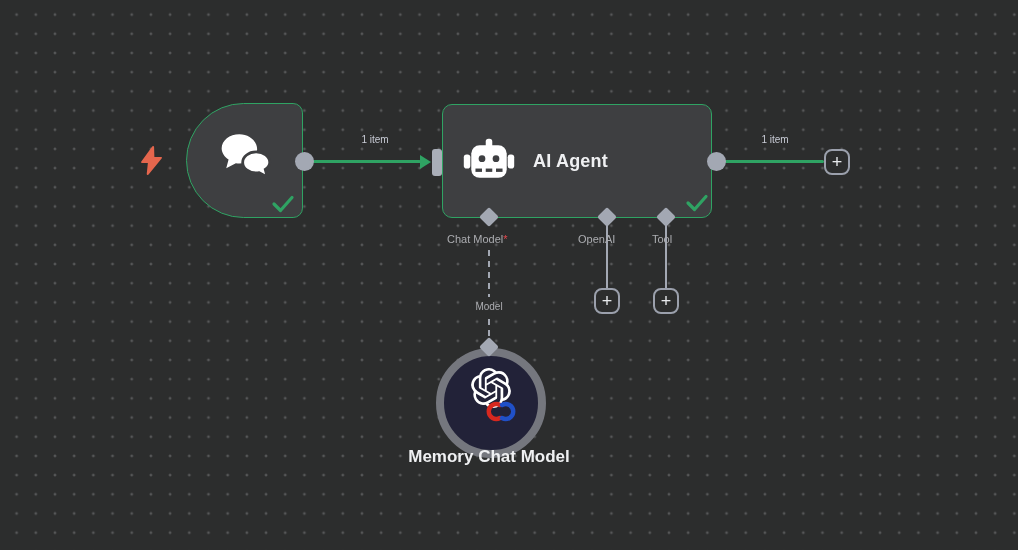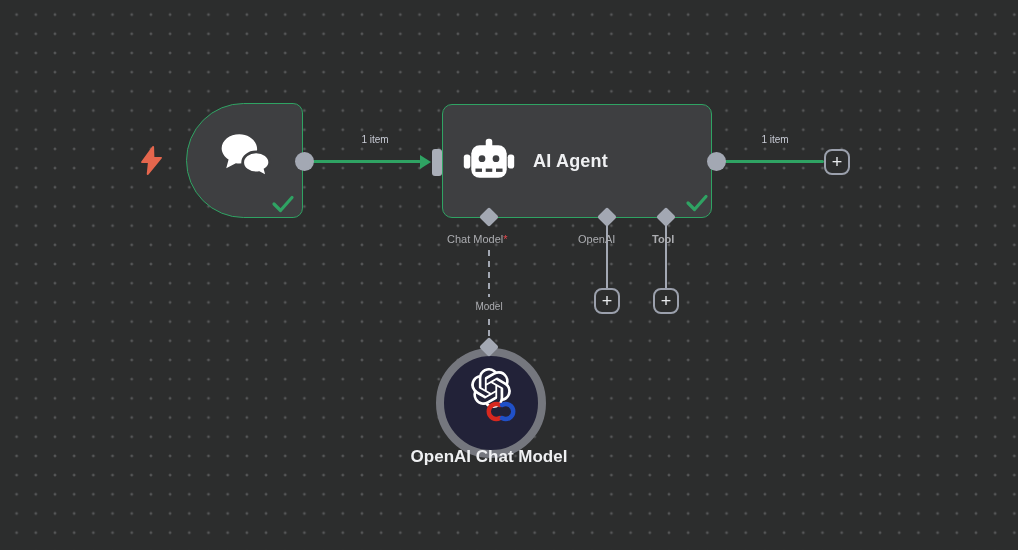--- a/index.html
+++ b/index.html
@@ -159,21 +159,21 @@
   <div class="conn-circle" style="left:707px; top:152px;"></div>
 
   <div class="diamond" style="left:482px; top:210px;"></div>
   <div class="diamond" style="left:600px; top:210px;"></div>
   <div class="diamond" style="left:659px; top:210px;"></div>
 
   <div class="port-label" style="left:447px; top:233px;">
     <span>Chat Model</span><span class="req">*</span>
   </div>
   <div class="port-label" style="left:578px; top:233px;">OpenAI</div>
-  <div class="port-label" style="left:652px; top:233px;font-weight:bold;">Tool</div>
+  <div class="port-label" style="left:652px; top:233px;">Tool</div>
 
   <div class="edge-v" style="left:606px; top:224px; height:65px;"></div>
   <div class="edge-v" style="left:665px; top:224px; height:65px;"></div>
   <div class="plus-btn" style="left:594px; top:288px;">+</div>
   <div class="plus-btn" style="left:653px; top:288px;">+</div>
   <div class="plus-btn" style="left:824px; top:149px;">+</div>
 
   <div class="edge-v-dashed" style="left:488px; top:250px; height:47px;"></div>
   <div class="edge-v-dashed" style="left:488px; top:319px; height:23px;"></div>
   <div class="edge-label" style="left:454px; top:301px; width:70px; color:#acadb1;">Model</div>
@@ -187,16 +187,16 @@
     </div>
     <div class="model-badge">
       <svg width="34" height="23" viewBox="0 0 34 22">
         <path d="M16 4.5 A7.5 7.5 0 1 0 16 17.5" fill="none" stroke="#d7281f" stroke-width="4.4" stroke-linecap="round"></path>
         <path d="M18 17.5 A7.5 7.5 0 1 0 18 4.5" fill="none" stroke="#2050c8" stroke-width="4.4" stroke-linecap="round"></path>
       </svg>
     </div>
   </div>
 
   <div class="node-label" style="left:379px; top:445px; width:220px;">
-    <div>OpenAI Chat Model</div>
+    <div>Memory Chat Model</div>
   </div>
 
 </div>
 
 </body></html>

